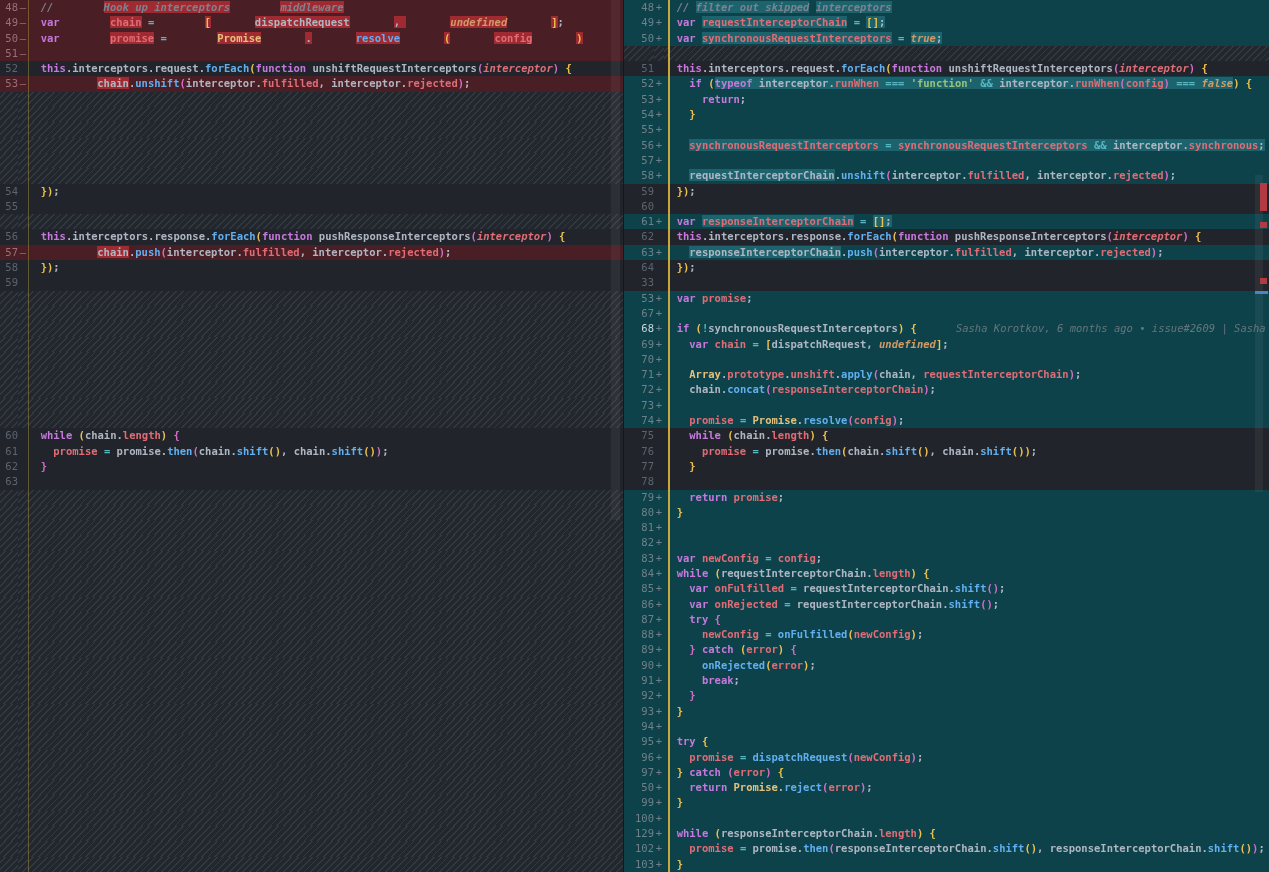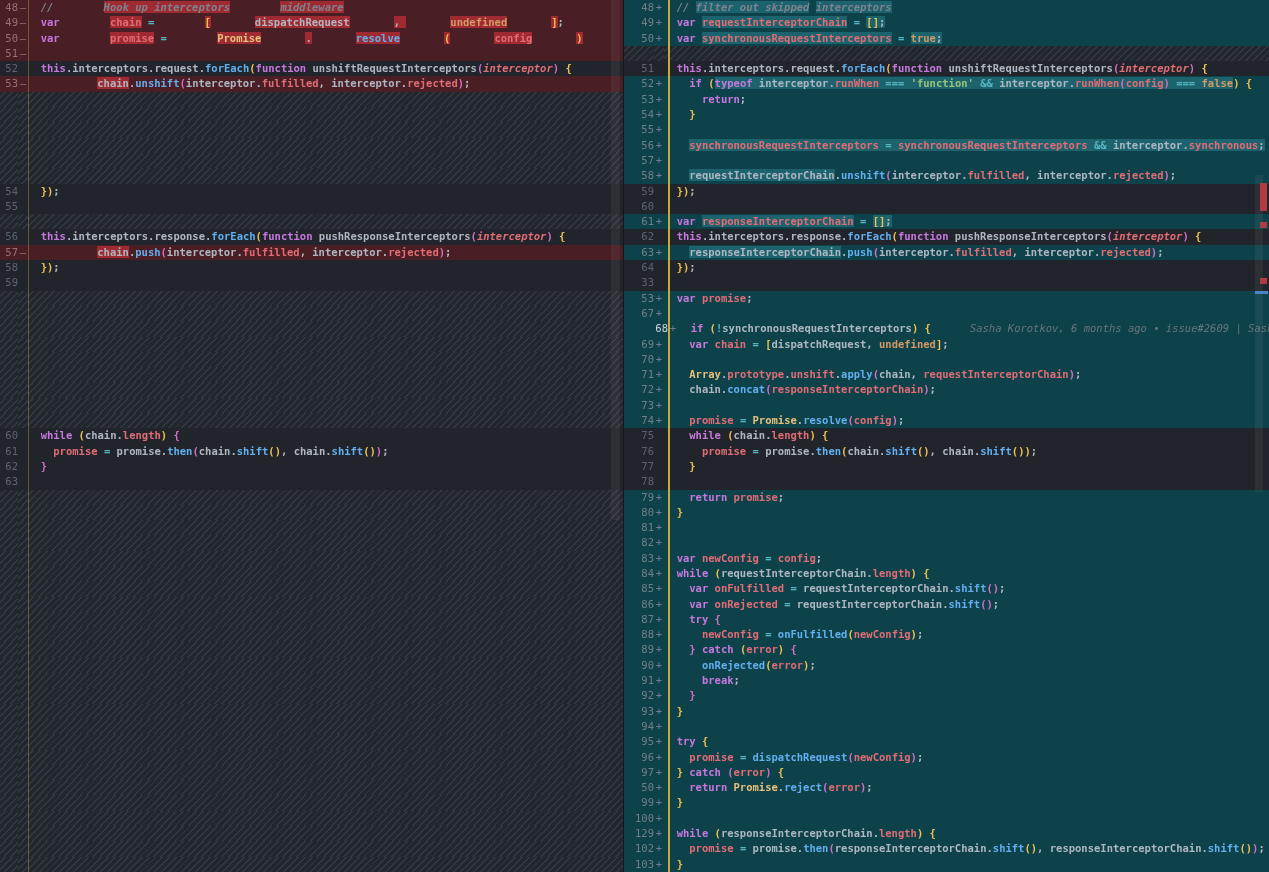--- a/index.html
+++ b/index.html
@@ -14,32 +14,32 @@
   .sign{flex:none;width:10px;text-align:center;color:#5b6470;font-weight:normal;}
   .code{flex:1;white-space:pre;position:relative;overflow:hidden;}
   
   .ctx{background:#21252b;}
   .rem{background:#4a1e25;}
   .add{background:#0e424b;}
   .fill{background:#22262d;}
   .fill .code, .fill .gutterfill{background:repeating-linear-gradient(135deg,transparent 0 3.5px,rgba(170,182,202,.12) 3.5px 4.8px);}
   .rem .num,.rem .sign{color:#9c6f73;}
   .add .num,.add .sign{color:#708089;}
-  .cur .num{color:#ced5dc;padding-left:14px;}
+  .cur .num{color:#ced5dc;}
   
   .rem .hl{background:#a02a31;margin-left:44px;}
   .add .hl{background:#1c636d;}
   
   .k{color:#c678dd;}
   .f{color:#61afef;}
   .v{color:#aeb6c2;}
   .p{color:#e06c75;}
   .i{color:#e06c75;font-style:italic;}
   .s{color:#98c379;text-align:right;}
-  .n{color:#d19a66;}
+  .n{color:#d19a66;font-style:italic;}
   .c{color:#e5c07b;}
   .m{color:#7d838e;font-style:italic;}
   .o{color:#56b6c2;}
   .a{color:#edc14e;}
   .b{color:#d36fc6;}
   .blame{color:#64757d;font-weight:normal;margin-left:39px;font-style:italic;}
   
   .guide{position:absolute;top:0;bottom:0;width:1px;z-index:5;pointer-events:none;}
   .pane-left .guide{left:28px;background:rgba(190,170,70,.40);}
   .pane-right .guide{left:44px;width:2px;background:#c7a83b;}

